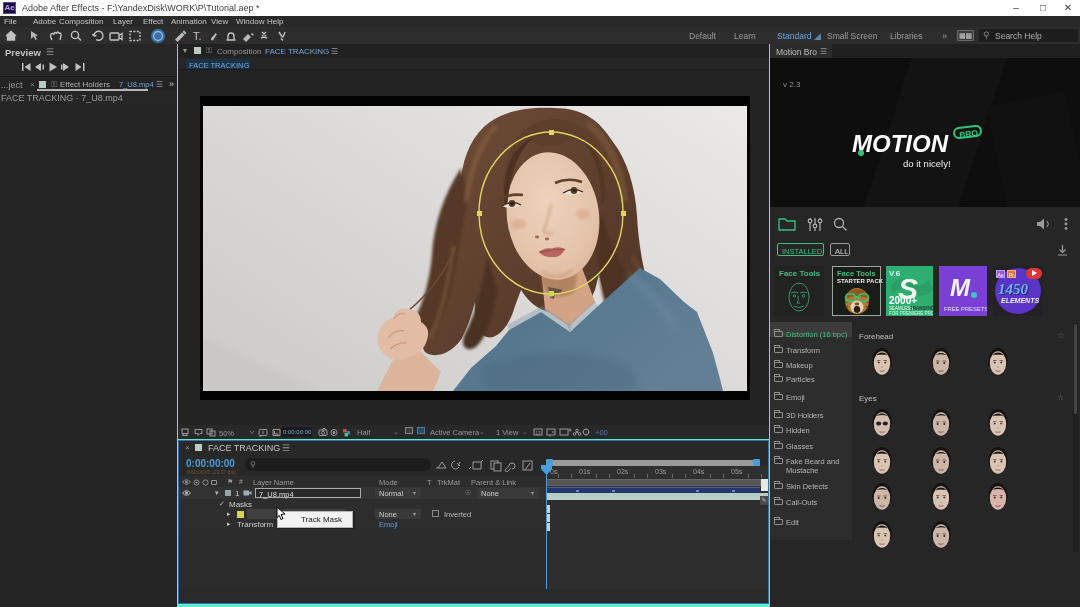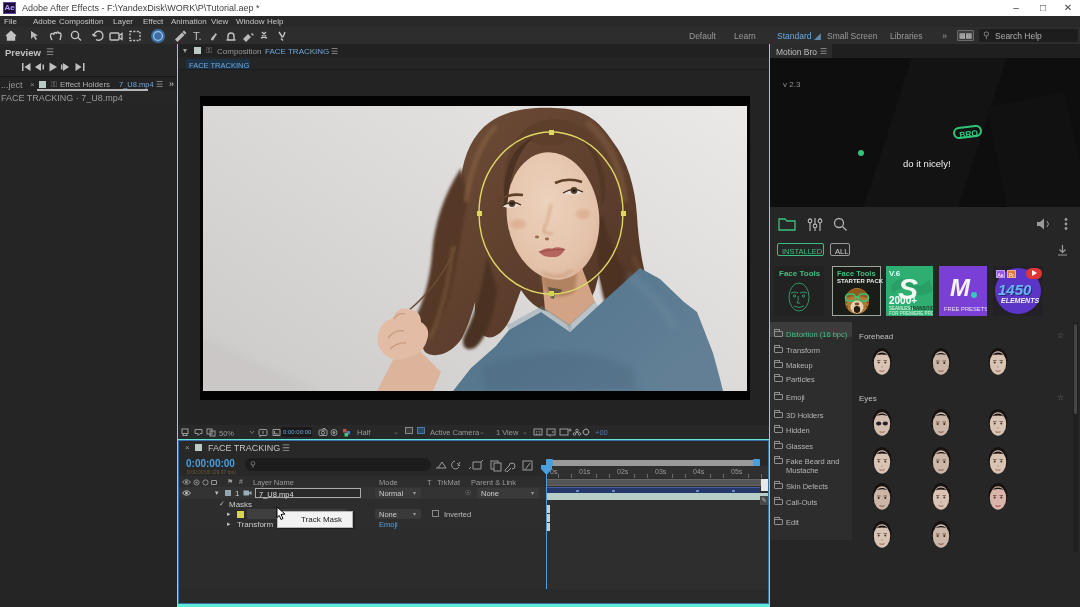--- a/index.html
+++ b/index.html
@@ -441,20 +441,21 @@
   <div id="rightpanel">
     <div class="t" style="left:0;top:0;width:310px;height:14px;background:#1f1f1f;">
       <div class="t" style="left:0;top:0;width:62px;height:14px;background:#2c2c2c;"></div>
       <span class="t" style="left:6px;top:3px;font-size:8.5px;color:#bdbdbd;">Motion Bro</span>
       <span class="t" style="left:50px;top:3px;font-size:8px;color:#9a9a9a;">☰</span>
     </div>
     <div class="t" style="left:0;top:14px;width:310px;height:149px;background:#0e0e0e;overflow:hidden;">
       <div class="t" style="left:120px;top:-20px;width:90px;height:190px;background:#131313;transform:rotate(18deg);"></div>
       <div class="t" style="left:230px;top:40px;width:80px;height:140px;background:#111111;transform:rotate(-12deg);"></div>
       <span class="t" style="left:13px;top:22px;font-size:8px;color:#8f8f8f;text-align:right;">v 2.3</span>
+      <span class="t" style="left:82px;top:72px;font-size:24px;font-weight:bold;font-style:italic;color:#ffffff;">MOTION</span>
       <span class="t" style="left:88px;top:92px;width:6px;height:6px;border-radius:50%;background:#2ec77a;"></span>
       <div class="t" style="left:183px;top:68px;width:29px;height:12px;border:2px solid #2ec77a;border-radius:8px;transform:rotate(-7deg);">
         <span class="t" style="left:4px;top:1px;font-size:8.5px;font-weight:bold;color:#2ec77a;">BRO</span>
       </div>
       <span class="t" style="left:133px;top:100px;font-size:9.5px;color:#f0f0f0;">do it nicely!</span>
     </div>
     <div class="t" style="left:0;top:163px;width:310px;height:33px;background:#262626;">
       <svg class="t" style="left:8px;top:9px;" width="80" height="17" viewBox="0 0 80 17">
         <path d="M1,3 h6 l2,2 h8 v9 h-16 Z" fill="none" stroke="#3fbf7f" stroke-width="1.3"></path>
         <g stroke="#b0b0b0" stroke-width="1.2" fill="none">
@@ -536,21 +537,21 @@
       <span class="t" style="left:32px;top:26px;width:6px;height:6px;border-radius:50%;background:#35c8c2;"></span>
       <span class="t" style="left:5px;top:40px;font-size:5.8px;color:#e8e2f4;">FREE PRESETS</span>
     </div>
     <div class="t" style="left:223px;top:222px;width:50px;height:50px;background:#232028;overflow:hidden;">
       <div class="t" style="left:2px;top:2px;width:46px;height:46px;border-radius:50%;background:#5a35c8;"></div>
       <span class="t" style="left:3px;top:4px;width:9px;height:8px;background:#9a5ae0;border:1px solid #c09af0;font-size:5px;color:#fff;text-align:center;line-height:8px;">Ae</span>
       <span class="t" style="left:14px;top:4px;width:9px;height:8px;background:#e07a3a;border:1px solid #f0b090;font-size:5px;color:#fff;text-align:center;line-height:8px;">Pr</span>
       <div class="t" style="left:33px;top:2px;width:16px;height:11px;border-radius:6px;background:#e03535;">
         <span class="t" style="left:6px;top:2px;width:0;height:0;border-left:5px solid #fff;border-top:3.5px solid transparent;border-bottom:3.5px solid transparent;"></span>
       </div>
-      <span class="t" style="left:5px;top:15px;font-size:15px;font-weight:bold;font-style:italic;color:#6ab4f8;text-shadow:1px 1px 0 #2a2a6a;">1450</span>
+      <span class="t" style="left:5px;top:15px;font-size:15px;font-weight:bold;font-style:italic;color:#6ab4f8;text-shadow:1px 1px 0 #2a2a6a;font-family:Liberation Serif, serif;">1450</span>
       <span class="t" style="left:8px;top:31px;font-size:7px;font-weight:bold;font-style:italic;color:#f0f0f0;">ELEMENTS</span>
     </div>
     <div class="t" style="left:0;top:278px;width:82px;height:218px;background:#2d2d2d;font-size:7.5px;color:#b5b5b5;">
       <div class="t" style="left:0;top:0;width:82px;height:15px;background:#3c3c3c;"></div>
       <span class="fold" style="left:4px;top:9px;"></span>
         <span class="t" style="left:16px;top:8px;color:#3fbf7f;">Distortion (16 bpc)</span>
       <span class="fold" style="left:4px;top:25px;"></span>
         <span class="t" style="left:16px;top:24px;">Transform</span>
       <span class="fold" style="left:4px;top:40px;"></span>
         <span class="t" style="left:16px;top:39px;">Makeup</span>

